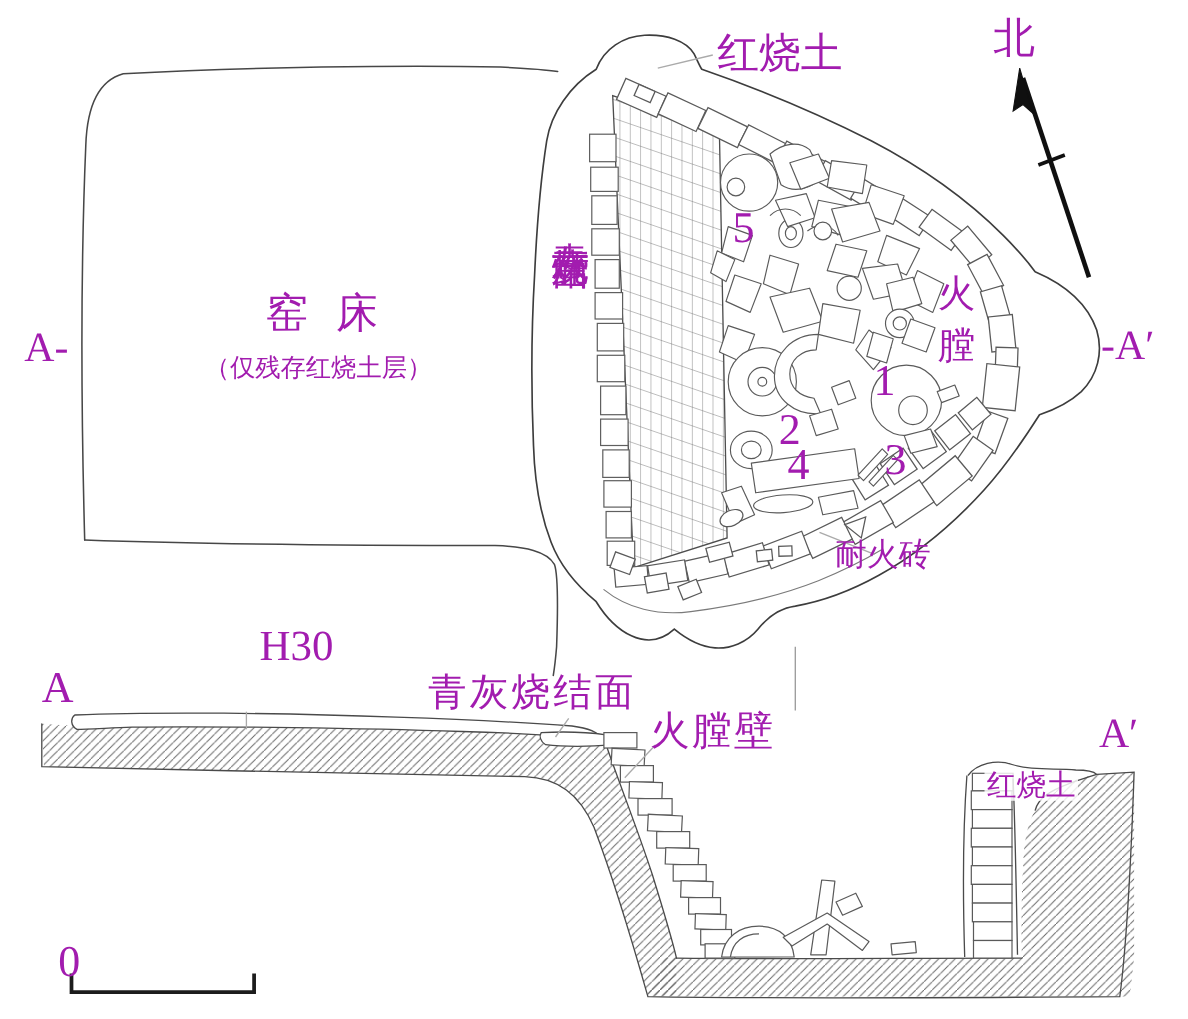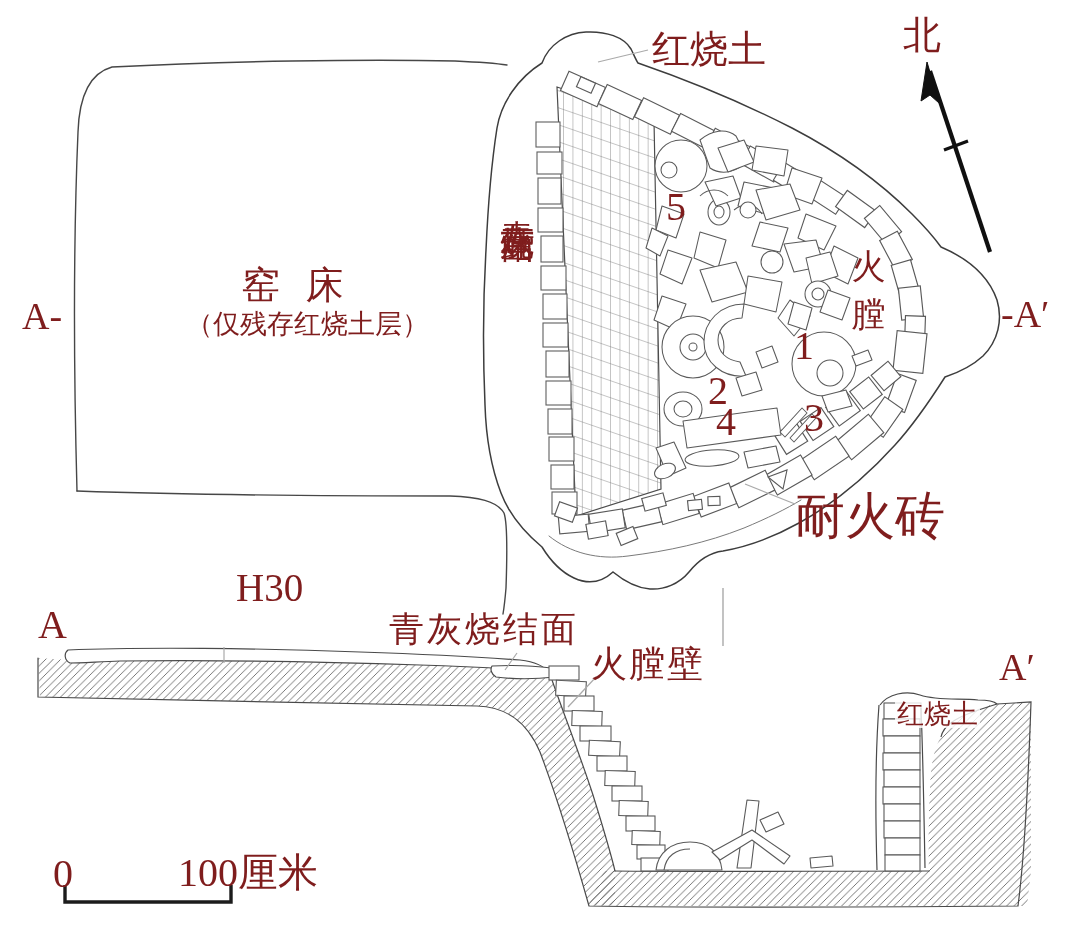--- a/index.html
+++ b/index.html
@@ -2,31 +2,31 @@
 <html><head>
 <meta charset="utf-8">
 <style>
   html,body{margin:0;padding:0;background:#ffffff;}
   .stage{
     position:relative;width:1080px;height:926px;background:#ffffff;overflow:hidden;
     font-family:"Liberation Serif","DejaVu Serif",serif;
   }
   .stage svg{position:absolute;left:0;top:0;}
   .lbl{
-    position:absolute;color:#7f1d1d;line-height:1;white-space:nowrap;
+    position:absolute;color:#a21caf;line-height:1;white-space:nowrap;
     font-family:"Liberation Serif","DejaVu Serif",serif;
   }
   .v{writing-mode:vertical-rl;text-orientation:upright;}
   #L-hongshaotu-plan{left:652px;top:30px;font-size:38px;}
   #L-north{left:903px;top:16px;font-size:38px;}
   #L-yaochuang{left:242px;top:266px;font-size:38px;letter-spacing:8px;}
-  #L-yaochuang-note{left:186px;top:311px;font-size:27px;}
+  #L-yaochuang-note{left:186px;top:323px;font-size:23px;}
   #L-qinghui-plan{left:500px;top:193px;font-size:34px;letter-spacing:3px;}
   #L-huotang{left:851px;top:222px;font-size:34px;letter-spacing:48px;}
-  #L-naihuozhuan{left:795px;top:491px;font-size:50px;}
+  #L-naihuozhuan{left:759px;top:491px;font-size:29px;}
   #L-h30{left:236px;top:540px;font-size:39px;margin-top:28px;}
   #L-a-left{left:22px;top:297px;font-size:38px;}
   #L-a-right{left:1001px;top:295px;font-size:38px;}
   #L-a-sec{left:38px;top:605px;font-size:40px;}
   #L-red-sec{left:108px;top:599px;font-size:35px;letter-spacing:5px;}
   #L-grey-sec{left:389px;top:612px;font-size:35px;letter-spacing:3px;}
   #L-huotangbi{left:591px;top:646px;font-size:36px;letter-spacing:2px;text-align:right;}
   #L-a2-sec{left:999px;top:648px;font-size:38px;}
   #L-red-small{left:895px;top:701px;font-size:27px;background:rgba(255,255,255,.82);padding:0 2px;}
   #L-zero{left:53px;top:854px;font-size:40px;}
@@ -291,15 +291,14 @@
 <div class="lbl mk" id="M4">4</div>
 <div class="lbl mk" id="M5">5</div>
 
 <div class="lbl" id="L-a-sec">A</div>
 <div class="lbl" id="L-grey-sec">青灰烧结面</div>
 <div class="lbl" id="L-huotangbi">火膛壁</div>
 <div class="lbl" id="L-a2-sec">A′</div>
 <div class="lbl" id="L-red-small">红烧土</div>
 
 <div class="lbl" id="L-zero">0</div>
-<div class="lbl" id="L-100cm">100厘米</div>
 
 </div>
 
 </body></html>

